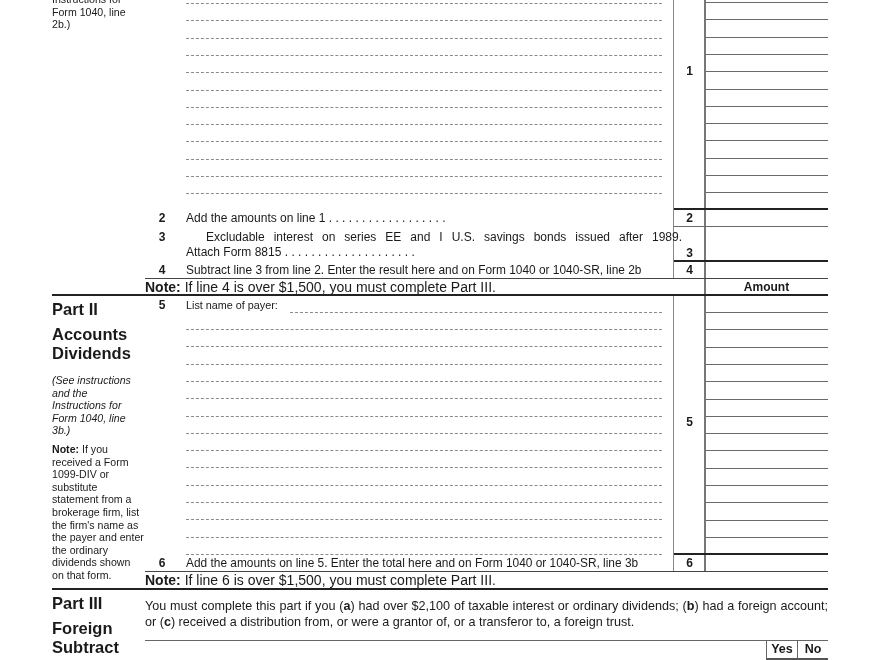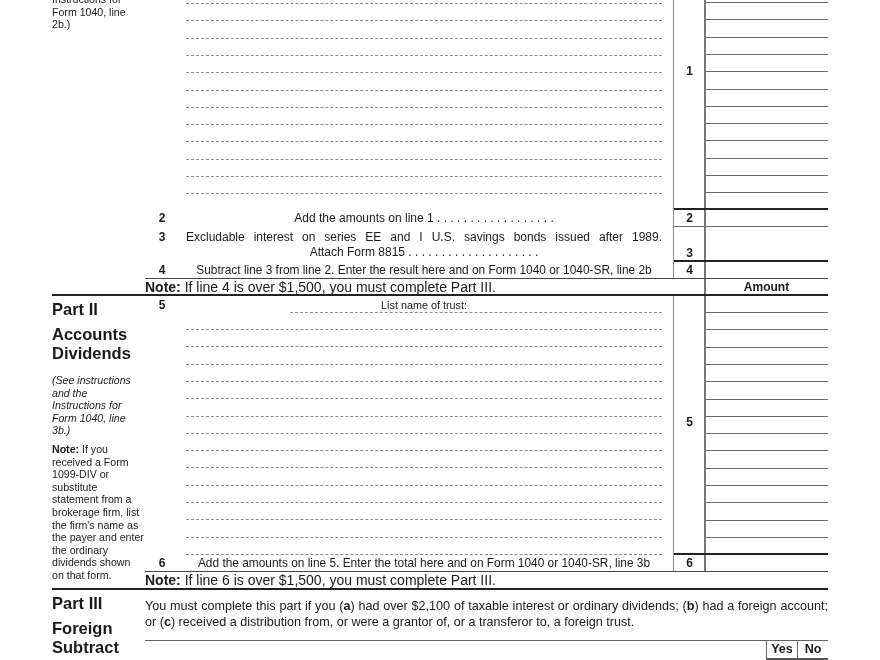--- a/index.html
+++ b/index.html
@@ -4,21 +4,21 @@
 <style>
   html, body { margin:0; padding:0; background:#ffffff; }
   body { width:880px; height:660px; overflow:hidden; position:relative;
          font-family:"Liberation Sans", sans-serif; color:#1a1a1a; }
   .abs { position:absolute; }
   .side { position:absolute; left:52px; width:92px; font-size:10.6px; line-height:12.6px; }
   .side b { font-weight:bold; }
   .part-title { font-size:16.5px; font-weight:bold; line-height:19px; }
   .part-sub { font-size:16.5px; font-weight:bold; line-height:19px; }
   .lnum { position:absolute; left:150px; width:24px; text-align:center; font-size:12px; font-weight:bold; }
-  .desc { position:absolute; left:186px; width:476px; font-size:12px; line-height:15px;text-align:center; }
+  .desc { position:absolute; left:186px; width:476px; font-size:12px; line-height:15px; }
   .dots { letter-spacing:0; }
   .dash { position:absolute; left:186px; width:476px; height:0; border-top:1px dashed #8a8a8a; }
   .hline { position:absolute; height:0; border-top:1px solid #6a6a6a; }
   .hthick { position:absolute; height:0; border-top:2px solid #222; }
   .vline { position:absolute; width:0; border-left:1px solid #777; }
   .boxnum { position:absolute; left:674px; width:31px; text-align:center; font-size:12px; font-weight:bold; }
   .note { position:absolute; left:145px; font-size:14px; line-height:15px; }
   .amount-hdr { position:absolute; left:705px; width:123px; text-align:center; font-size:12px; font-weight:bold; }
   .amt-cell { position:absolute; left:706px; width:122px; height:16px; }
   .p3text { position:absolute; left:145px; width:683px; font-size:12.6px; line-height:16px; text-align:justify; }
@@ -67,21 +67,21 @@
 <div class="hthick" style="left:674px; width:154px; top:208px;"></div>
 <div class="lnum" style="top:211px;">2</div>
 <div class="desc" style="top:211px; white-space:nowrap;">
   <span>Add the amounts on line 1</span><span class="dots"> .  .  .  .  .  .  .  .  .  .  .  .  .  .  .  .  .  .</span>
 </div>
 <div class="boxnum" style="top:211px;">2</div>
 <div class="amt-cell" style="top:210px;"></div>
 <div class="hline" style="left:674px; width:154px; top:226px;"></div>
 
 <div class="lnum" style="top:230px;">3</div>
-<div class="desc" style="top:230px; text-align:justify; text-align-last:justify;">Excludable interest on series EE and I U.S. savings bonds issued after 1989.</div>
+<div class="desc" style="top:230px; text-align:justify; text-align-last:justify;margin-left:20px;">Excludable interest on series EE and I U.S. savings bonds issued after 1989.</div>
 <div class="desc" style="top:245px; white-space:nowrap;">
   <span>Attach Form 8815</span><span class="dots"> .  .  .  .  .  .  .  .  .  .  .  .  .  .  .  .  .  .  .  .</span>
 </div>
 <div class="boxnum" style="top:246px;">3</div>
 <div class="amt-cell" style="top:228px; height:32px;"></div>
 <div class="hthick" style="left:674px; width:154px; top:260px;"></div>
 
 <div class="lnum" style="top:263px;">4</div>
 <div class="desc" style="top:263px; white-space:nowrap; font-size:11.9px;">Subtract line 3 from line 2. Enter the result here and on Form 1040 or 1040-SR, line 2b</div>
 <div class="boxnum" style="top:263px;">4</div>
@@ -101,21 +101,21 @@
   <div style="margin-top:11px;font-style:italic;">(See instructions and the Instructions for Form 1040, line 3b.)</div>
   <div style="margin-top:6px;">
     <b>Note:</b><span> If you received a Form 1099-DIV or substitute statement from a brokerage firm, list the firm's name as the payer and enter the ordinary dividends shown on that form.</span>
   </div>
 </div>
 
 <div class="vline" style="left:673px; top:296px; height:275px; border-left-color:#888;"></div>
 <div class="vline" style="left:704px; top:296px; height:275px; border-left:2px solid #777;"></div>
 
 <div class="lnum" style="top:298px;">5</div>
-<div class="desc" style="top:298px; font-size:10.8px;">List name of trust:</div>
+<div class="desc" style="top:298px; font-size:10.8px;">List name of payer:</div>
 <div class="abs" style="left:290px; width:372px; top:312px; height:0; border-top:1px dashed #8a8a8a;"></div>
 <div id="p2-dashes">
     <div class="dash" style="top: 329px;"></div>
     <div class="dash" style="top: 346px;"></div>
     <div class="dash" style="top: 364px;"></div>
     <div class="dash" style="top: 381px;"></div>
     <div class="dash" style="top: 398px;"></div>
     <div class="dash" style="top: 416px;"></div>
     <div class="dash" style="top: 433px;"></div>
     <div class="dash" style="top: 450px;"></div>

